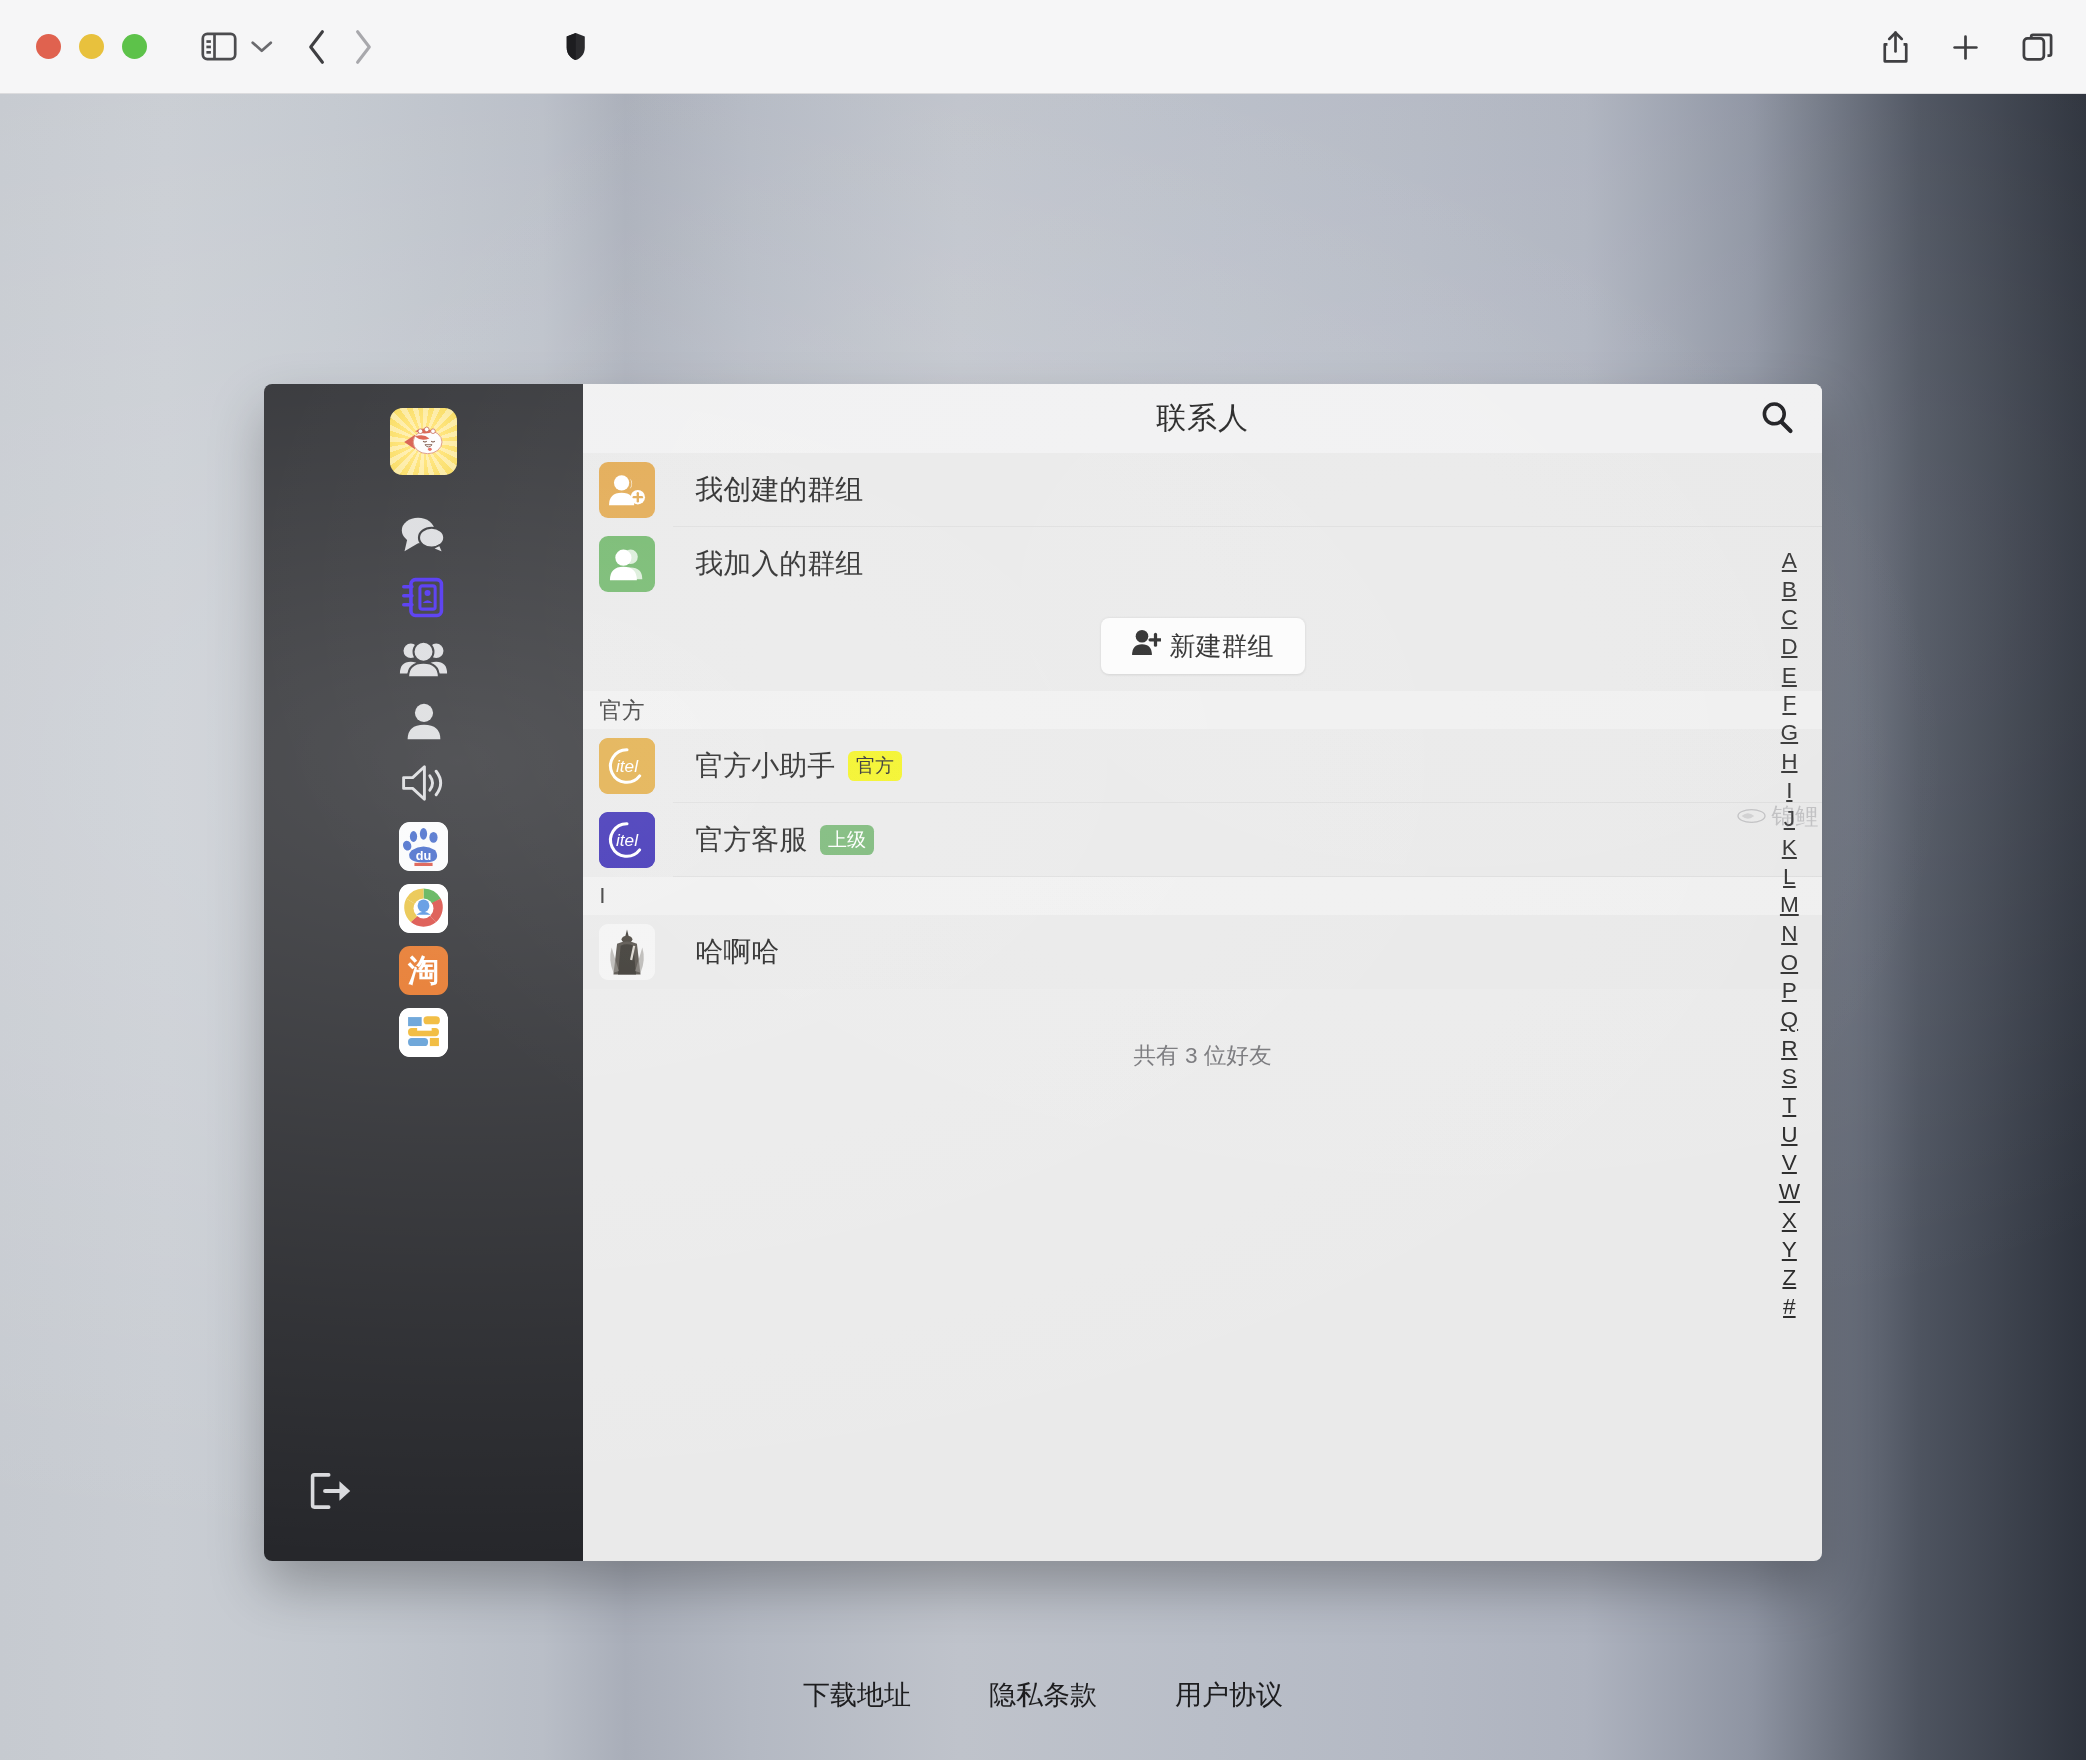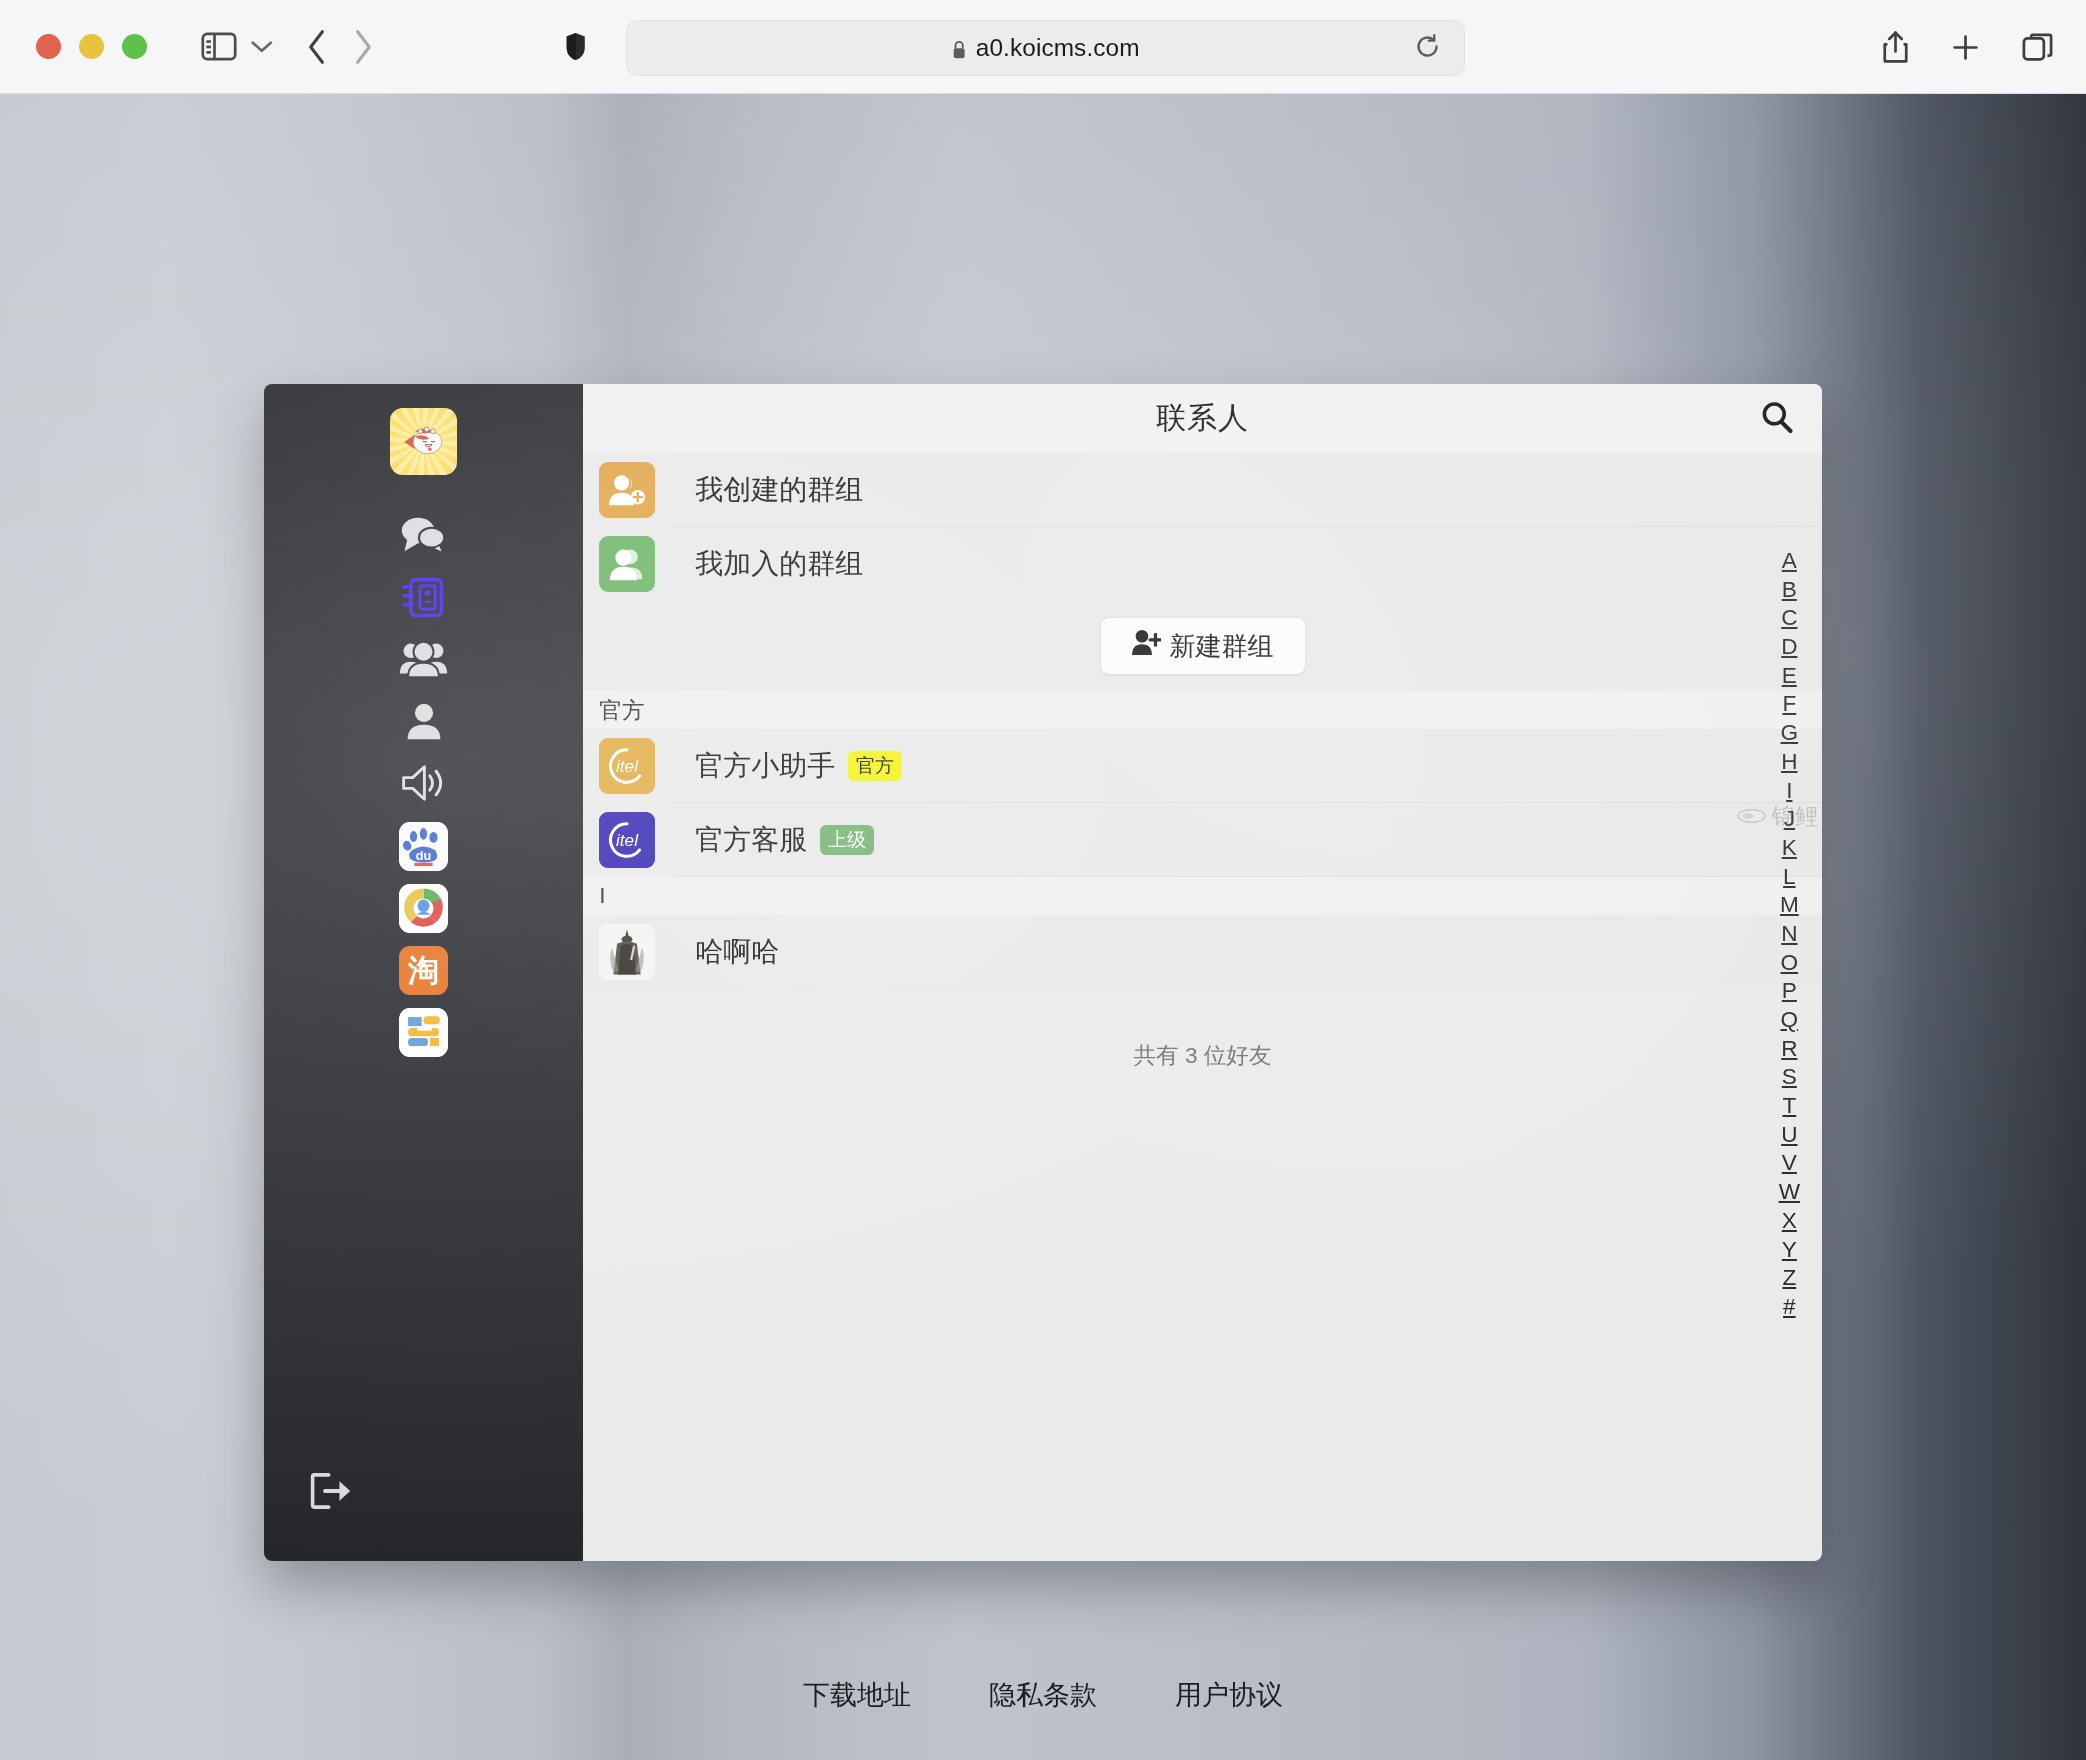--- a/index.html
+++ b/index.html
@@ -265,36 +265,20 @@
     </div>
   </div>
 
   <div class="chrome-btn shield-wrap">
     <svg width="23.5" height="31" viewBox="0 0 26 34">
       <path d="M13 2 L23 6 V18 C23 26 18 30 13 32 C8 30 3 26 3 18 V6 Z" fill="#2b2b2e"></path>
       <path d="M13 2 L3 6 V18 C3 26 8 30 13 32 Z" fill="#1d1d20"></path>
     </svg>
   </div>
 
-  <div id="url-bar">
-    <div id="url-text">
-      <span class="lock-glyph">
-        <svg width="16.3" height="20" viewBox="0 0 18 22">
-          <path d="M5 9 V6 a4 4 0 0 1 8 0 V9" fill="none" stroke="#5b5b5f" stroke-width="2"></path>
-          <rect x="3" y="9" width="12" height="11" rx="2" fill="#5b5b5f"></rect>
-        </svg>
-      </span><span>a0.koicms.com</span>
-    </div>
-    <div id="reload-btn">
-      <svg width="27" height="27" viewBox="0 0 30 30">
-        <path d="M25 15 a10 10 0 1 1 -3.2 -7.3" fill="none" stroke="#5b5b5f" stroke-width="2.6" stroke-linecap="round"></path>
-        <polyline points="22.5,2.5 22.5,8.5 16.5,8.5" fill="none" stroke="#5b5b5f" stroke-width="2.6" stroke-linecap="round" stroke-linejoin="round"></polyline>
-      </svg>
-    </div>
-  </div>
 
   <div class="chrome-right">
     <div class="chrome-btn">
       <svg width="27" height="34" viewBox="0 0 30 38">
         <path d="M15 3 L15 24" stroke="#3f3f42" stroke-width="3" stroke-linecap="round" fill="none"></path>
         <polyline points="8,10 15,3 22,10" fill="none" stroke="#3f3f42" stroke-width="3" stroke-linecap="round" stroke-linejoin="round"></polyline>
         <path d="M6 16 H3 V35 H27 V16 H24" fill="none" stroke="#3f3f42" stroke-width="3" stroke-linejoin="round"></path>
       </svg>
     </div>
     <div class="chrome-btn">

